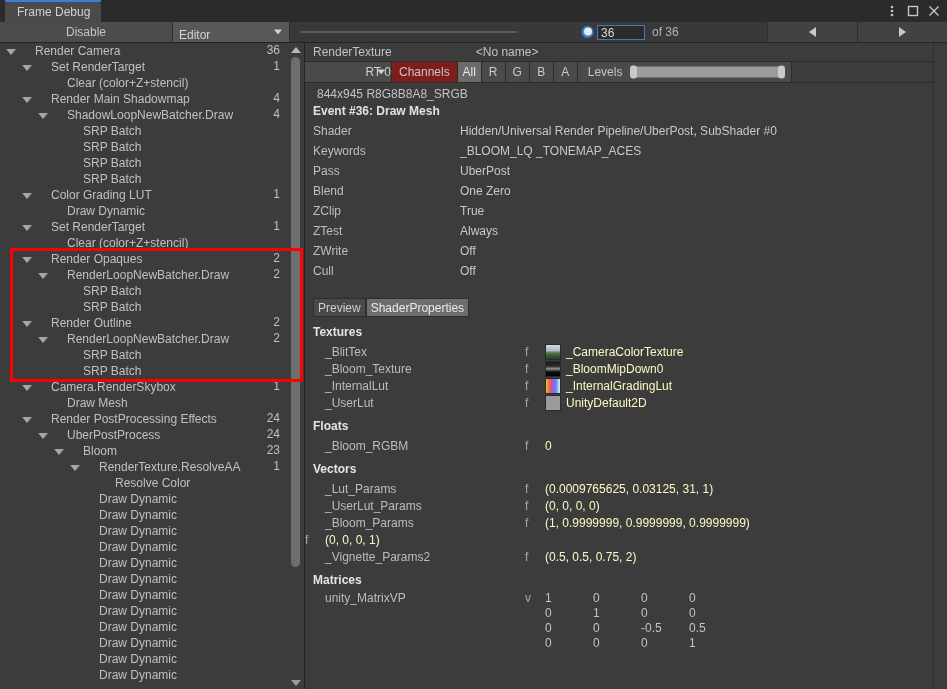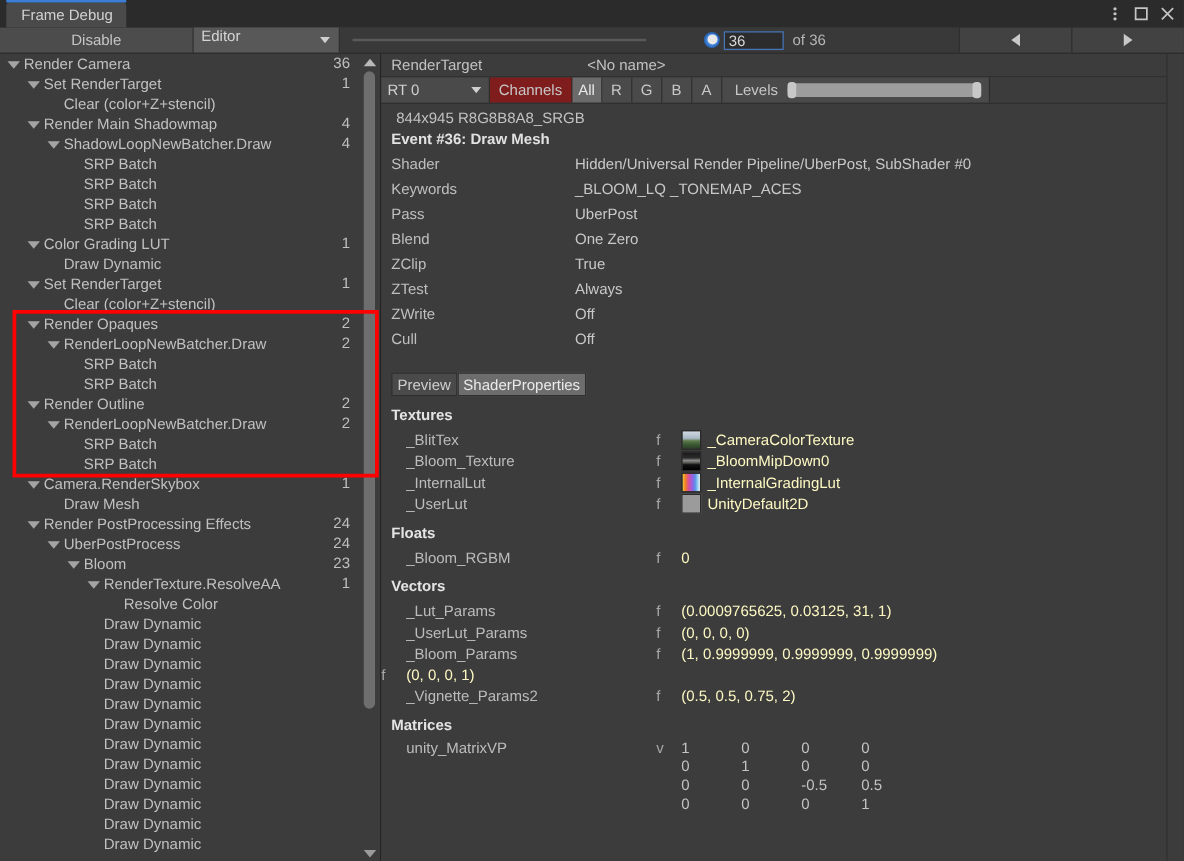--- a/index.html
+++ b/index.html
@@ -97,31 +97,31 @@
   .win-btn svg { display:block; }
 
   
   .toolbar {
     height: 21px;
     background: #393939;
     border-bottom: 1px solid #242424;
     display: flex; align-items: stretch;
   }
   .tb-disable {
-    width: 155px;
+    width: 173px;
     background: #4c4c4c;
     border-right: 1px solid #2e2e2e;
     display: flex; align-items: center; justify-content: center;
     color: #c6c6c6; font-size: 12px;
   }
   .tb-dropdown {
     width: 117px;
     background: #585858;
     border-right: 1px solid #2e2e2e;
-    display: flex; align-items: flex-start;
+    display: flex; align-items: flex-end;
     padding: 0 6px;
     color: #d5d5d5; font-size: 12px;
     position: relative;
   }
   .tb-dropdown .caret {
     position: absolute; right: 7px; top: 50%;
     transform: translateY(-50%);
     width: 0; height: 0;
     border-left: 4px solid transparent;
     border-right: 4px solid transparent;
@@ -187,20 +187,21 @@
     overflow: hidden;
   }
   .tree-list { position: relative; }
   .tree-row {
     position: relative;
     height: 16px;
     display: flex; align-items: center;
     padding-right: 22px;
     color: #c0c0c0; font-size: 12px;
     white-space: nowrap;
+    padding-left: 16px;
   }
   .tree-row .arrow {
     position: absolute;
     width: 0; height: 0;
     border-left: 5px solid transparent;
     border-right: 5px solid transparent;
     border-top: 6px solid #a4a4a4;
     top: 6px;
   }
   .tree-row .label { position: relative; }
@@ -260,21 +261,21 @@
     height: 21px;
     border-bottom: 1px solid #2c2c2c;
     display: flex; align-items: stretch;
     background: #3c3c3c;
   }
   .rt-sel {
     width: 87px;
     background: #4a4a4a;
     border-right: 1px solid #2c2c2c;
     display: flex; align-items: center; padding-left: 5px;
-    color: #d0d0d0; font-size: 12px; position: relative;
+    color: #d0d0d0; font-size: 12px; position: relative; justify-content: flex-end;
   }
   .rt-sel .caret {
     position: absolute; right: 6px; top: 50%;
     transform: translateY(-50%);
     width:0;height:0;border-left:4px solid transparent;border-right:4px solid transparent;border-top:5px solid #cfcfcf;
   }
   .ch-label {
     display:flex;align-items:center;padding:0 7px;
     background:#7f1d1d; border-right:1px solid #2c2c2c;
     color:#c6c6c6;font-size:12px;
@@ -593,21 +594,21 @@
         <div class="tsb-thumb"></div>
         <div class="tsb-down">
             <span class="g"></span>
           </div>
       </div>
     </div>
 
     <div class="detail-panel">
 
       <div class="rt-header">
-        <span>RenderTarget</span>
+        <span>RenderTexture</span>
         <span class="rt-name">&lt;No name&gt;</span>
       </div>
 
       <div class="rt-bar">
         <div class="rt-sel">
           <span>RT 0</span>
           <span class="caret"></span>
         </div>
         <div class="ch-label">Channels</div>
         <div class="ch-btn on">All</div>

